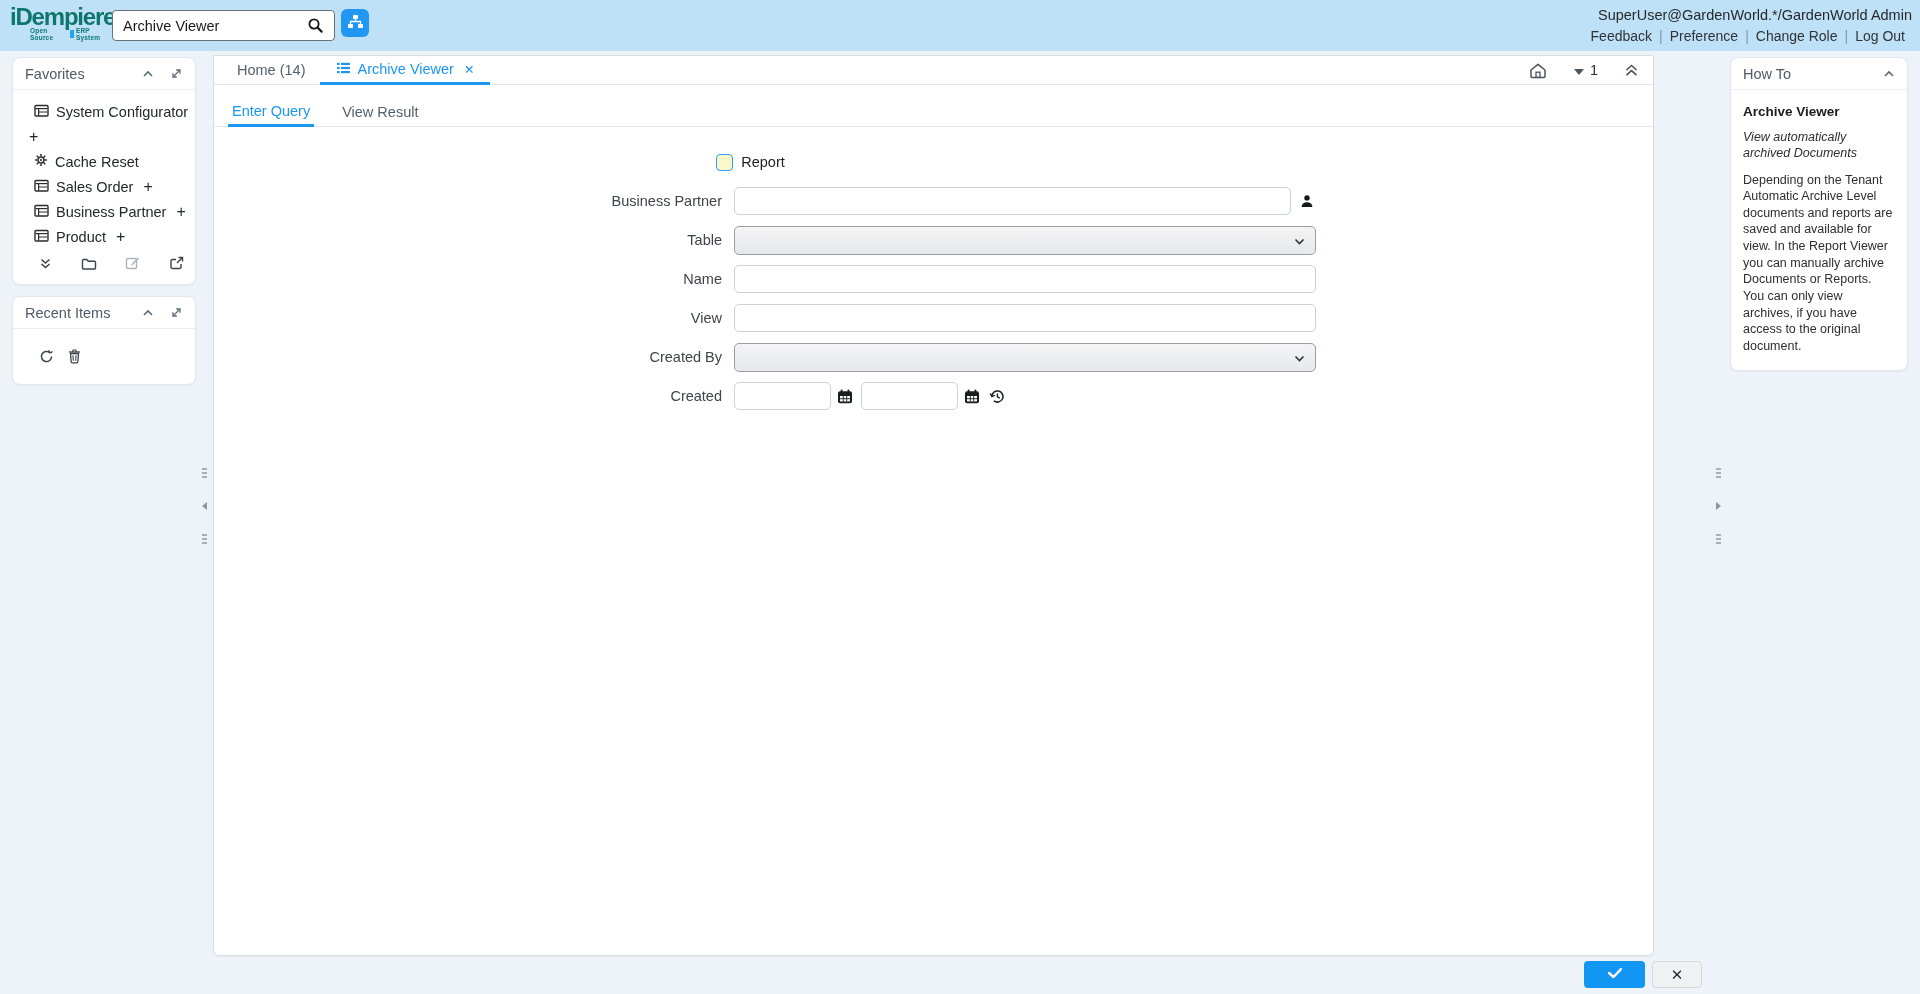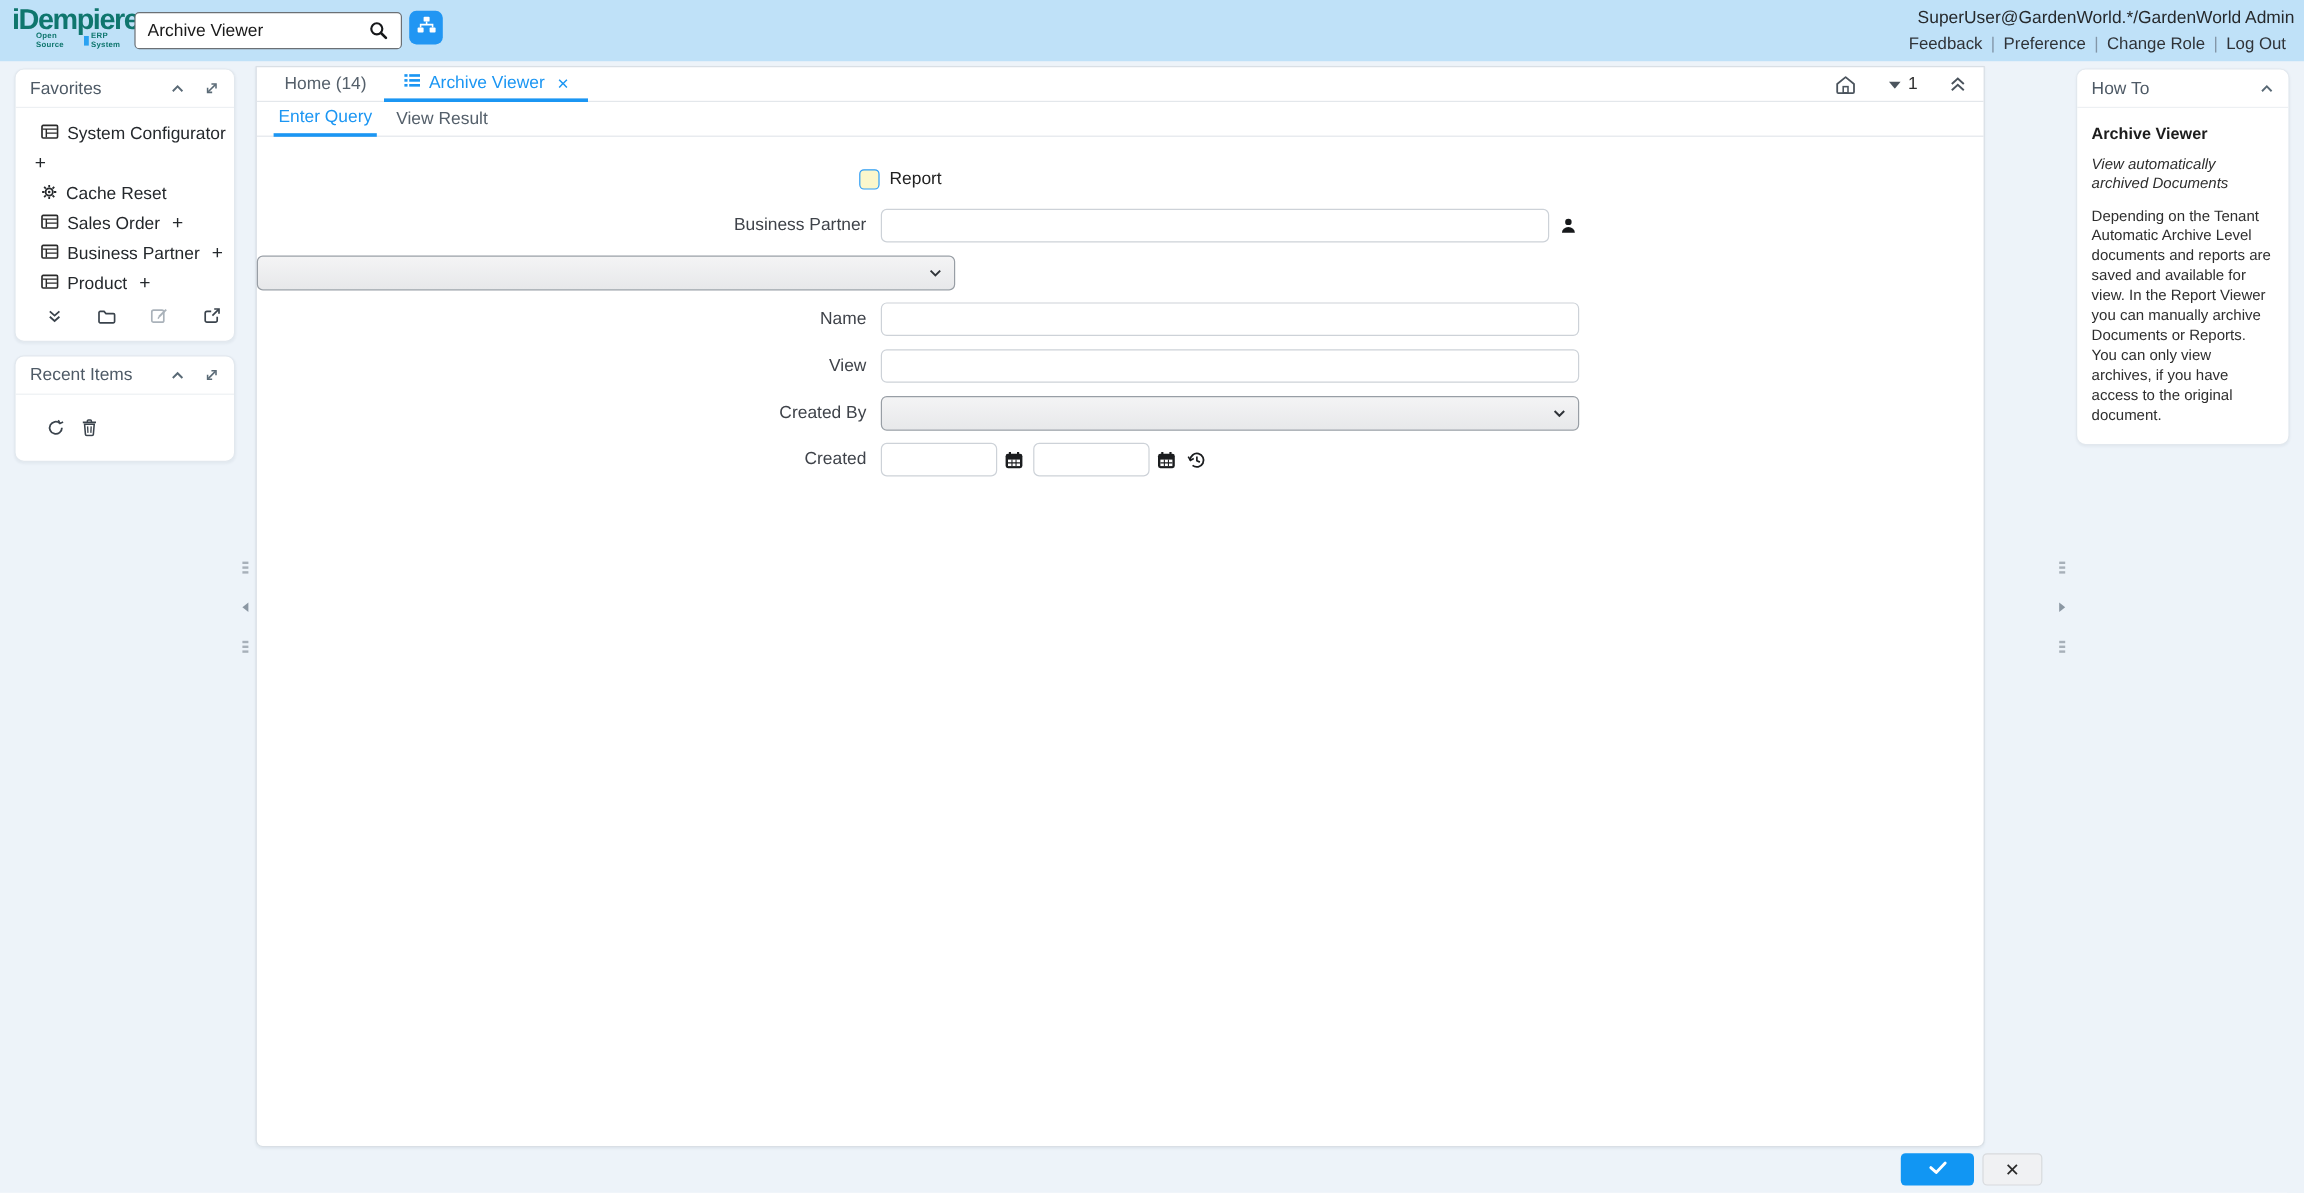--- a/index.html
+++ b/index.html
@@ -52,21 +52,21 @@
   .arrow-right { width:0; height:0; border-top:4px solid transparent; border-bottom:4px solid transparent; border-left:5px solid #8b97a3; cursor:pointer; }
   
   .main { position:absolute; left:213px; top:55px; width:1441px; height:901px; background:#fff; border:1px solid #d9dfe5; border-radius:0 0 6px 6px; box-shadow:0 1px 2px rgba(40,60,80,.06); }
   .tabbar { height:29px; display:flex; align-items:stretch; padding-left:9px; border-bottom:1px solid #e3e7eb; }
   .tab { display:flex; align-items:center; gap:7px; padding:0 14px; font-size:14.5px; color:#55606b; cursor:pointer; }
   .tab.active { color:#1b96f3; border-bottom:3px solid #1b96f3; margin-bottom:-1px; padding:0 16px; }
   .tab-close { font-size:12.5px; margin-left:3px; cursor:pointer; }
   .tabbar-right { margin-left:auto; display:flex; align-items:center; gap:26px; padding-right:14px; }
   .tabbar-right > * { display:flex; align-items:center; cursor:pointer; }
   .wincount { gap:6px; font-size:14.5px; color:#2f2f2f; }
-  .subtabbar { height:29px; display:flex; align-items:stretch; gap:12px; padding-left:14px; border-bottom:1px solid #e3e7eb; }
+  .subtabbar { height:29px; display:flex; align-items:stretch; gap:24px; padding-left:14px; border-bottom:1px solid #e3e7eb;margin-top:13px; }
   .subtab { display:flex; align-items:center; padding:0 4px; font-size:14.5px; color:#55606b; cursor:pointer; }
   .subtab.active { color:#1b96f3; border-bottom:3px solid #1b96f3; margin-bottom:-1px; }
   
   .content { padding-top:26px; }
   .report-row { display:flex; justify-content:center; align-items:center; gap:8px; height:18px; margin-bottom:16px; padding-right:366px; }
   .checkbox { width:17px; height:17px; background:#fbf7cc; border:1.5px solid #2e9df5; border-radius:4px; cursor:pointer; }
   .report-label { font-size:14.5px; color:#222; }
   .frow { display:flex; align-items:center; height:28px; margin-bottom:11px; }
   .flabel { flex:none; width:520px; text-align:right; padding-right:12px; font-size:14.5px; color:#3f434a; }
   .tinput { height:28px; border:1px solid #cdd2d8; border-radius:5px; background:#fff; font-family:inherit; font-size:14px; color:#222; padding:0 8px; outline:none; }
@@ -357,20 +357,21 @@
       <span class="flabel">Business Partner</span>
       <input class="tinput w-bp" type="text" value="" style="">
       <span class="ficon">
           <svg width="14" height="14" viewBox="0 0 14 14">
             <circle cx="7" cy="3.9" r="2.7" fill="#17191b"></circle>
             <path d="M1.6 13a5.4 4.8 0 0 1 10.8 0z" fill="#17191b"></path>
           </svg>
         </span>
     </div>
     <div class="frow">
+      <span class="flabel">Table</span>
       <div class="selectbox">
         <span><svg width="11" height="7" viewBox="0 0 11 7">
               <polyline points="1.5,1.5 5.5,5.5 9.5,1.5" fill="none" stroke="#2f3338" stroke-width="1.6"></polyline>
             </svg></span>
       </div>
     </div>
     <div class="frow">
       <span class="flabel">Name</span>
       <input class="tinput w-full" type="text" value="" style="">
     </div>

